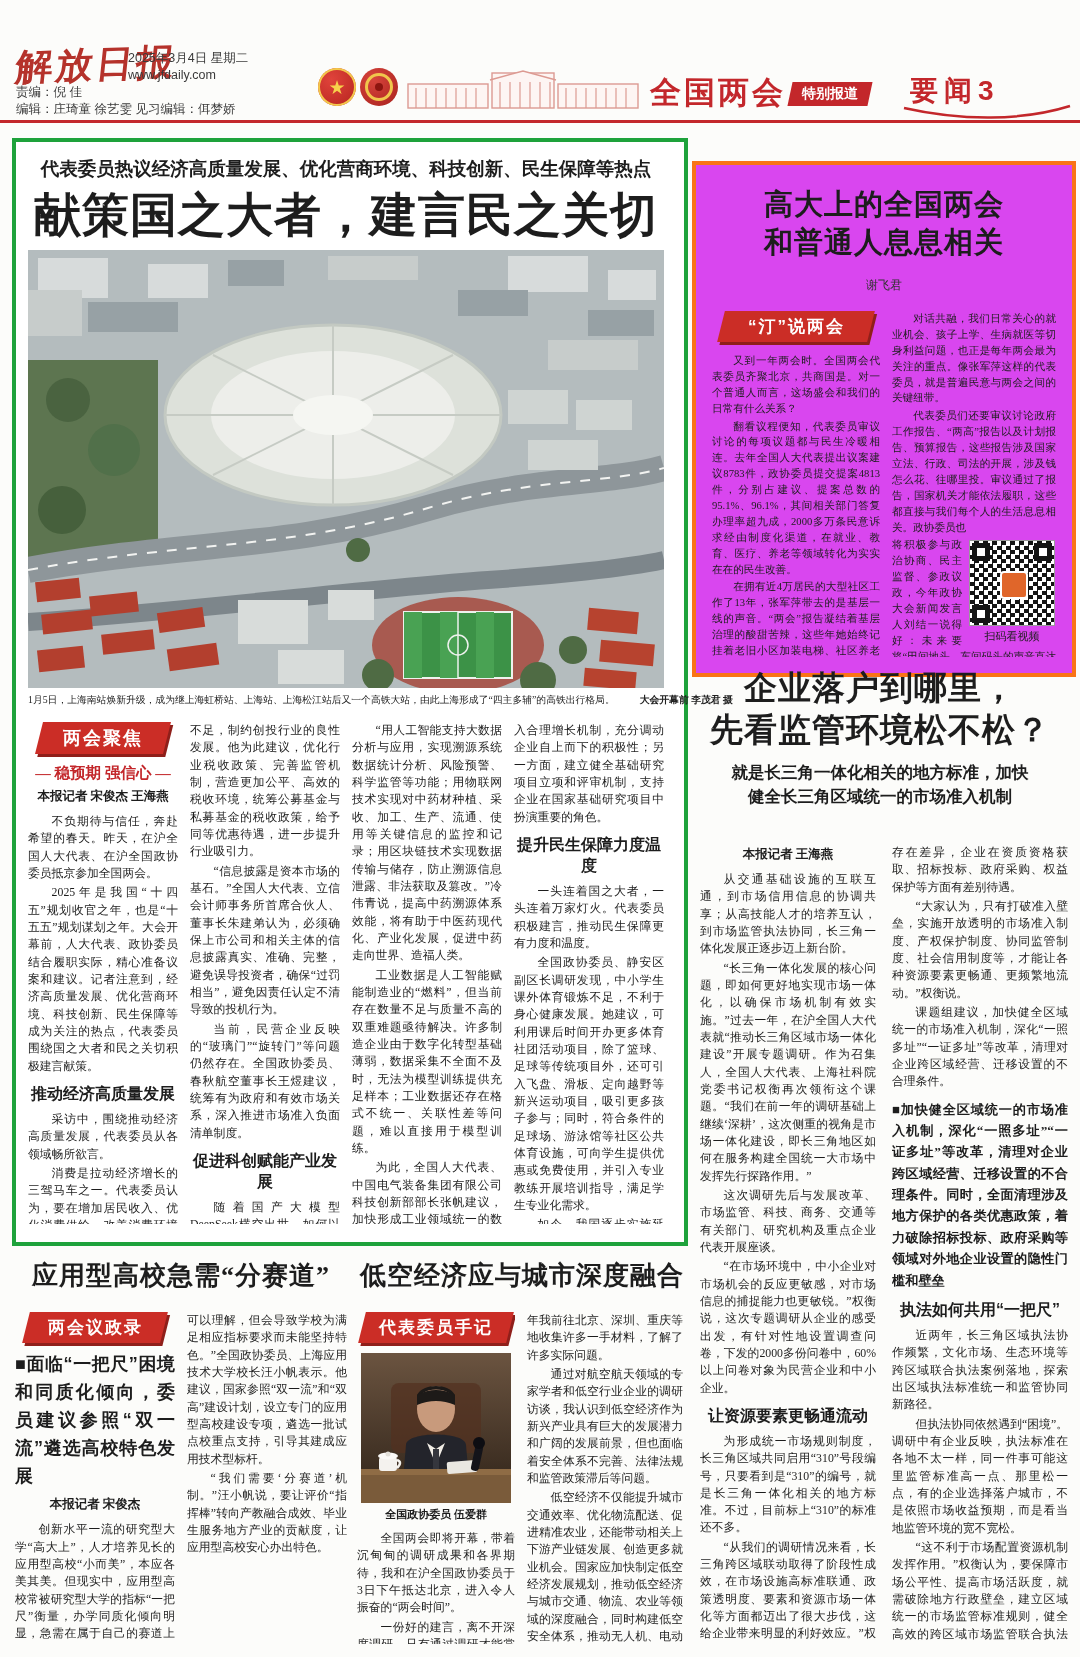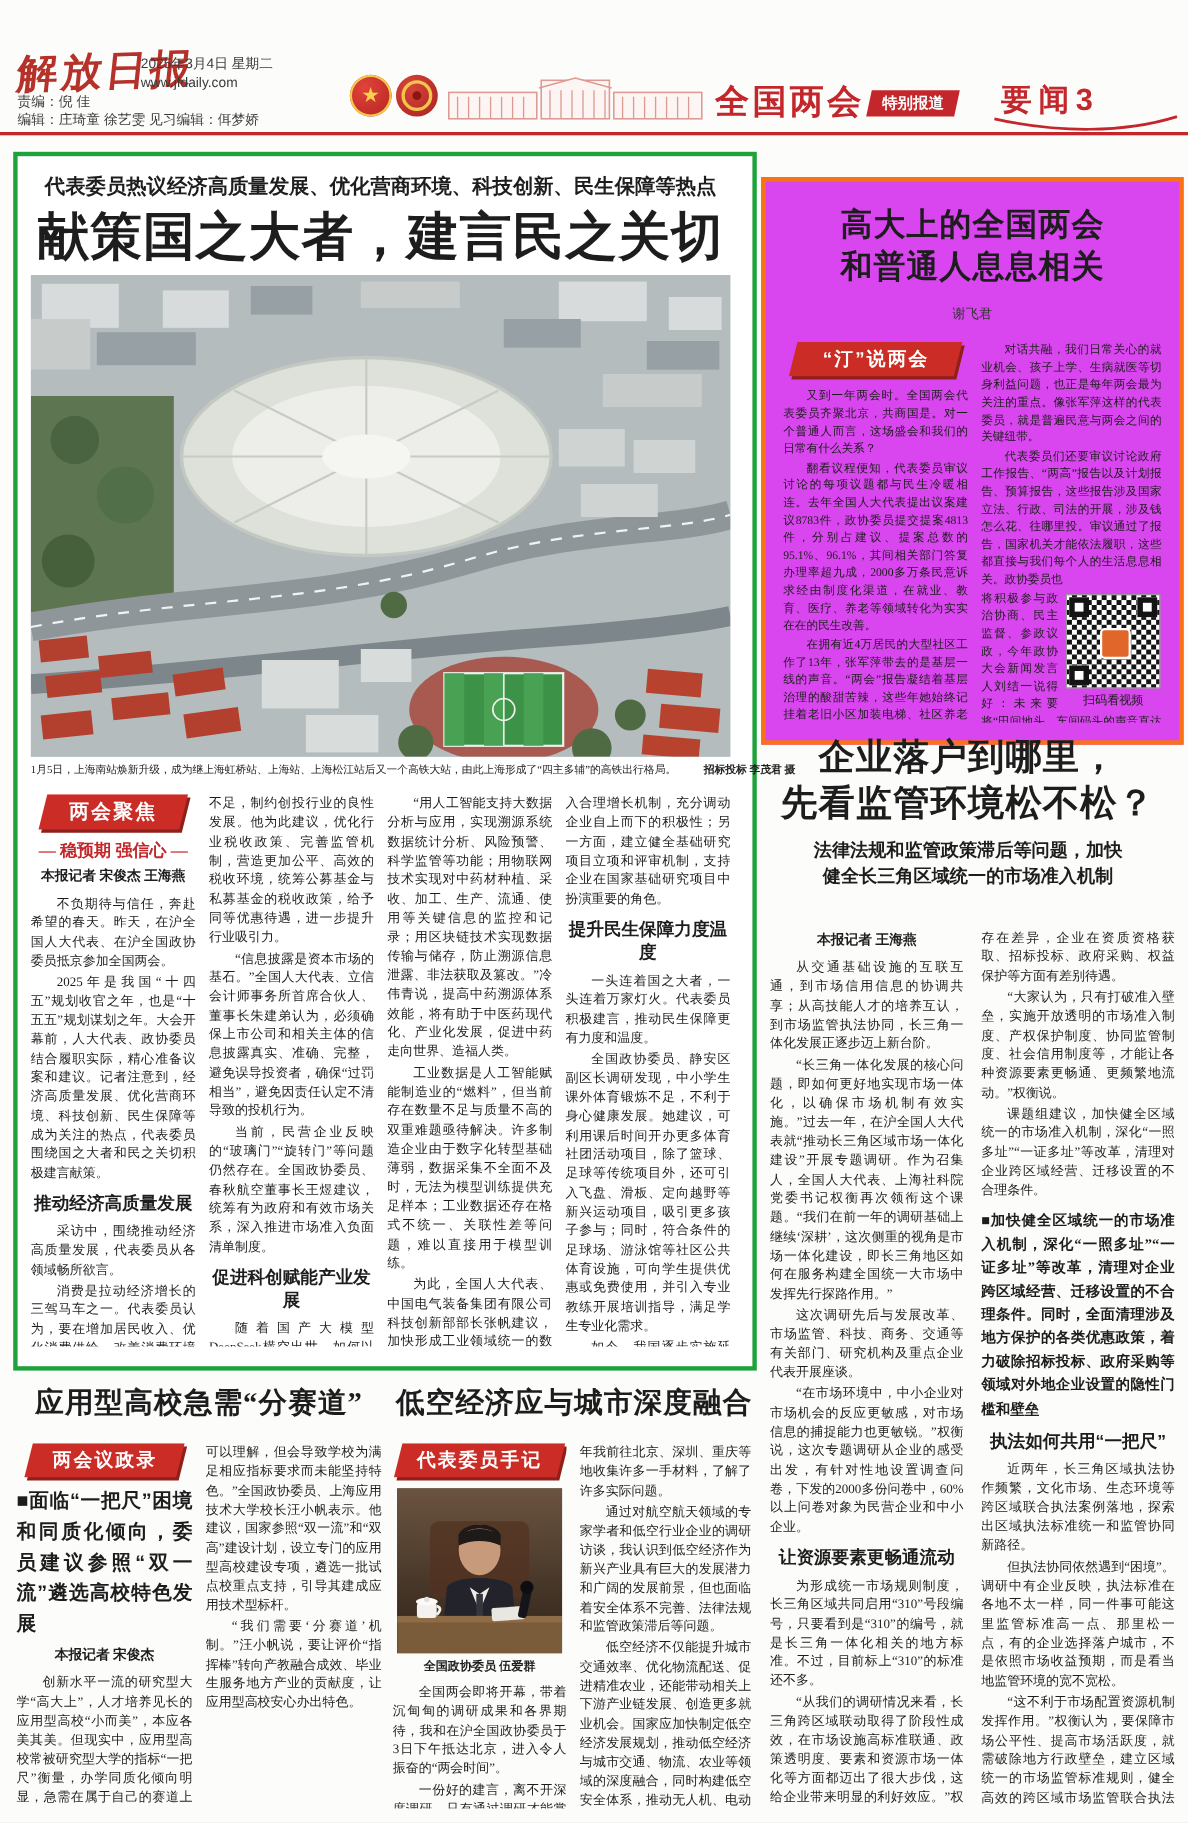--- a/index.html
+++ b/index.html
@@ -236,21 +236,21 @@
         <g fill="#cfd4d2">
             <rect x="480" y="140" width="60" height="34"></rect>
             <rect x="548" y="150" width="56" height="30"></rect>
             <rect x="500" y="190" width="70" height="30"></rect>
           </g>
       </svg>
     </div>
 
     <div class="abs caption-row">
       <span>1月5日，上海南站焕新升级，成为继上海虹桥站、上海站、上海松江站后又一个高铁大站，由此上海形成了“四主多辅”的高铁出行格局。</span>
-      <span class="caption-credit">招标投标 李茂君 摄</span>
+      <span class="caption-credit">大会开幕前 李茂君 摄</span>
     </div>
 
     <div class="abs ncol col1">
       <div class="red-banner" style="width:128px;">
         <span>两会聚焦</span>
       </div>
       <div class="slogan">— 稳预期 强信心 —</div>
       <div class="byline-c">本报记者 宋俊杰 王海燕</div>
       <div>
           <p class="blk-p">不负期待与信任，奔赴希望的春天。昨天，在沪全国人大代表、在沪全国政协委员抵京参加全国两会。</p>
@@ -308,21 +308,21 @@
           </div>
           <div class="qr-cap">扫码看视频</div>
         </div>
         <p class="rt-p" style="text-indent:0;">将积极参与政治协商、民主监督、参政议政，今年政协大会新闻发言人刘结一说得好：未来要将“田间地头、车间码头的声音直达全国政协协商会场”。</p>
       </div>
     </div>
   </div>
 
   <div class="abs rm-title" style="top:666px;">企业落户到哪里，</div>
   <div class="abs rm-title" style="top:708px;">先看监管环境松不松？</div>
-  <div class="abs rm-sub" style="top:762px;">法律法规和监管政策滞后等问题，加快</div>
+  <div class="abs rm-sub" style="top:762px;">就是长三角一体化相关的地方标准，加快</div>
   <div class="abs rm-sub" style="top:786px;">健全长三角区域统一的市场准入机制</div>
   <div class="abs ncol rm-colL">
       <p class="blk-by">本报记者 王海燕</p>
       <p class="blk-p">从交通基础设施的互联互通，到市场信用信息的协调共享；从高技能人才的培养互认，到市场监管执法协同，长三角一体化发展正逐步迈上新台阶。</p>
       <p class="blk-p">“长三角一体化发展的核心问题，即如何更好地实现市场一体化，以确保市场机制有效实施。”过去一年，在沪全国人大代表就“推动长三角区域市场一体化建设”开展专题调研。作为召集人，全国人大代表、上海社科院党委书记权衡再次领衔这个课题。“我们在前一年的调研基础上继续‘深耕’，这次侧重的视角是市场一体化建设，即长三角地区如何在服务构建全国统一大市场中发挥先行探路作用。”</p>
       <p class="blk-p">这次调研先后与发展改革、市场监管、科技、商务、交通等有关部门、研究机构及重点企业代表开展座谈。</p>
       <p class="blk-p">“在市场环境中，中小企业对市场机会的反应更敏感，对市场信息的捕捉能力也更敏锐。”权衡说，这次专题调研从企业的感受出发，有针对性地设置调查问卷，下发的2000多份问卷中，60%以上问卷对象为民营企业和中小企业。</p>
       <h3 class="blk-h">让资源要素更畅通流动</h3>
       <p class="blk-p">为形成统一市场规则制度，长三角区域共同启用“310”号段编号，只要看到是“310”的编号，就是长三角一体化相关的地方标准。不过，目前标上“310”的标准还不多。</p>
       <p class="blk-p">“从我们的调研情况来看，长三角跨区域联动取得了阶段性成效，在市场设施高标准联通、政策透明度、要素和资源市场一体化等方面都迈出了很大步伐，这给企业带来明显的利好效应。”权衡说。但调研中也有企业反映，各地在准入门槛、监管尺度上仍</p>

